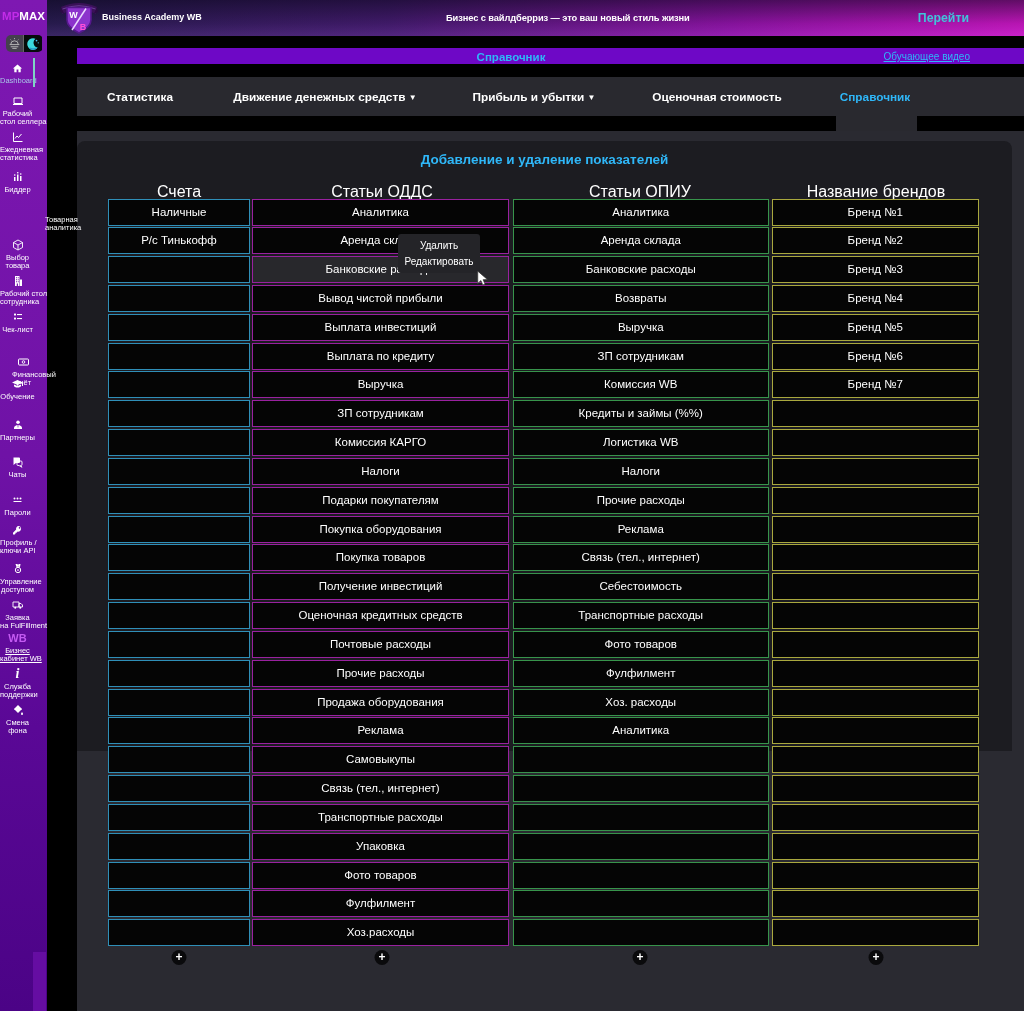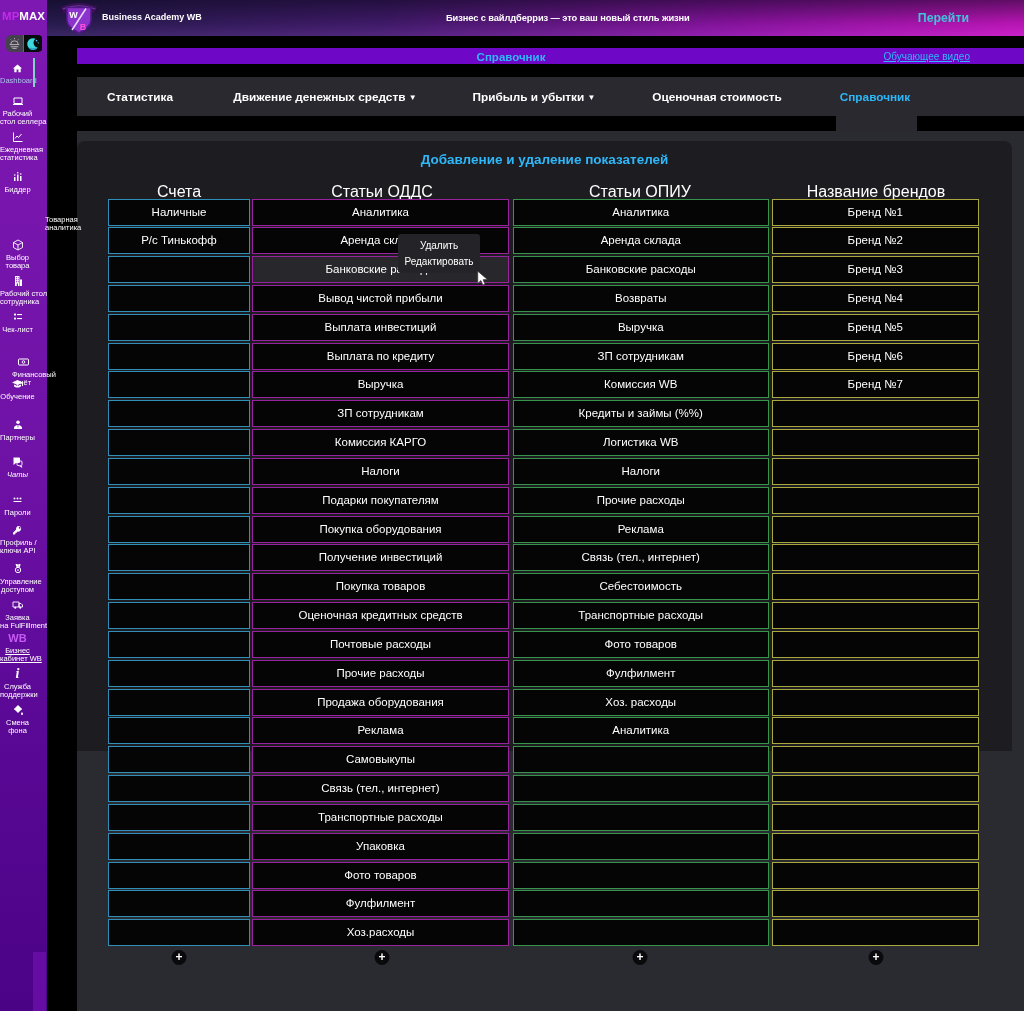--- a/index.html
+++ b/index.html
@@ -227,21 +227,21 @@
         <svg viewBox="0 0 24 24" width="12" height="12">
           <g fill="#fff">
             <circle cx="12" cy="6.5" r="3.5"></circle>
             <path d="M12 12c-4.4 0-8 2.7-8 6v2h16v-2c0-3.3-3.6-6-8-6z"></path>
           </g>
           <path fill="#7b1aae" d="M10.8 12.5h2.4l-1.2 6z"></path>
         </svg>
       </div>
       <div class="slbl">Партнеры</div>
     </div>
-<div class="sitem" style="top:456px;font-style:italic;">
+<div class="sitem" style="top:456px;">
       <div class="sicon">
         <svg viewBox="0 0 24 24" width="12" height="12">
           <path fill="#fff" d="M3 3h11a2 2 0 0 1 2 2v7a2 2 0 0 1-2 2H8l-5 4z"></path>
           <path fill="none" stroke="#fff" stroke-width="1.8" d="M10 10h8a2 2 0 0 1 2 2v5a2 2 0 0 1-2 2h-1l3 3.5-6-3.5h-2a2 2 0 0 1-2-2z"></path>
         </svg>
       </div>
       <div class="slbl">Чаты</div>
     </div>
 <div class="sitem" style="top:494px;">
       <div class="sicon">
@@ -370,22 +370,22 @@
 <div class="cell c2 hov">Банковские расходы</div>
 <div class="cell c2">Вывод чистой прибыли</div>
 <div class="cell c2">Выплата инвестиций</div>
 <div class="cell c2">Выплата по кредиту</div>
 <div class="cell c2">Выручка</div>
 <div class="cell c2">ЗП сотрудникам</div>
 <div class="cell c2">Комиссия КАРГО</div>
 <div class="cell c2">Налоги</div>
 <div class="cell c2">Подарки покупателям</div>
 <div class="cell c2">Покупка оборудования</div>
+<div class="cell c2">Покупка товаров</div>
 <div class="cell c2">Получение инвестиций</div>
-<div class="cell c2">Покупка товаров</div>
 <div class="cell c2">Оценочная кредитных средств</div>
 <div class="cell c2">Почтовые расходы</div>
 <div class="cell c2">Прочие расходы</div>
 <div class="cell c2">Продажа оборудования</div>
 <div class="cell c2">Реклама</div>
 <div class="cell c2">Самовыкупы</div>
 <div class="cell c2">Связь (тел., интернет)</div>
 <div class="cell c2">Транспортные расходы</div>
 <div class="cell c2">Упаковка</div>
 <div class="cell c2">Фото товаров</div>

